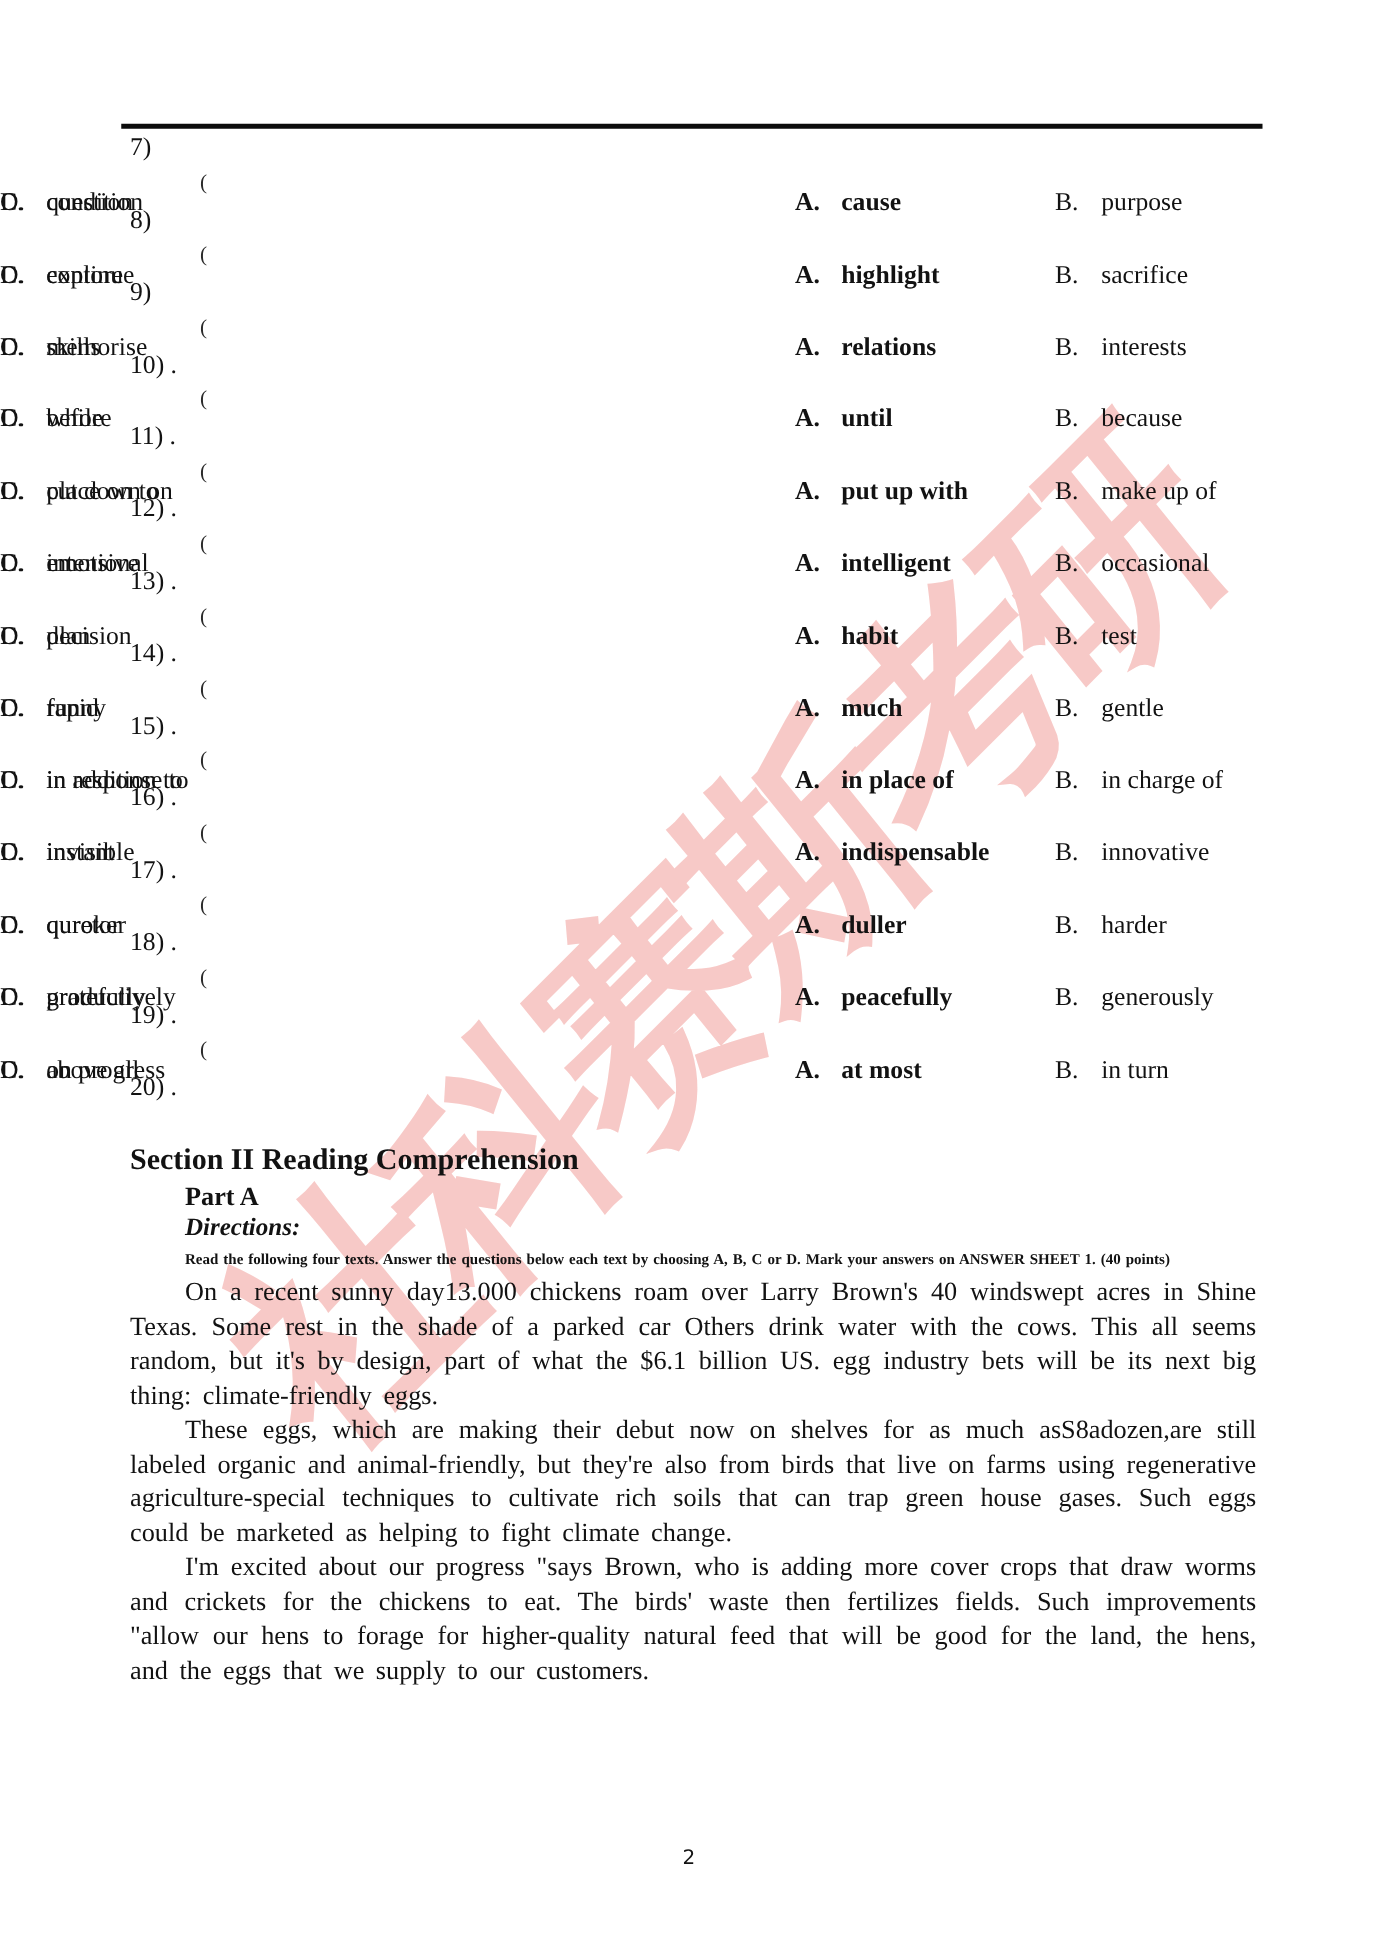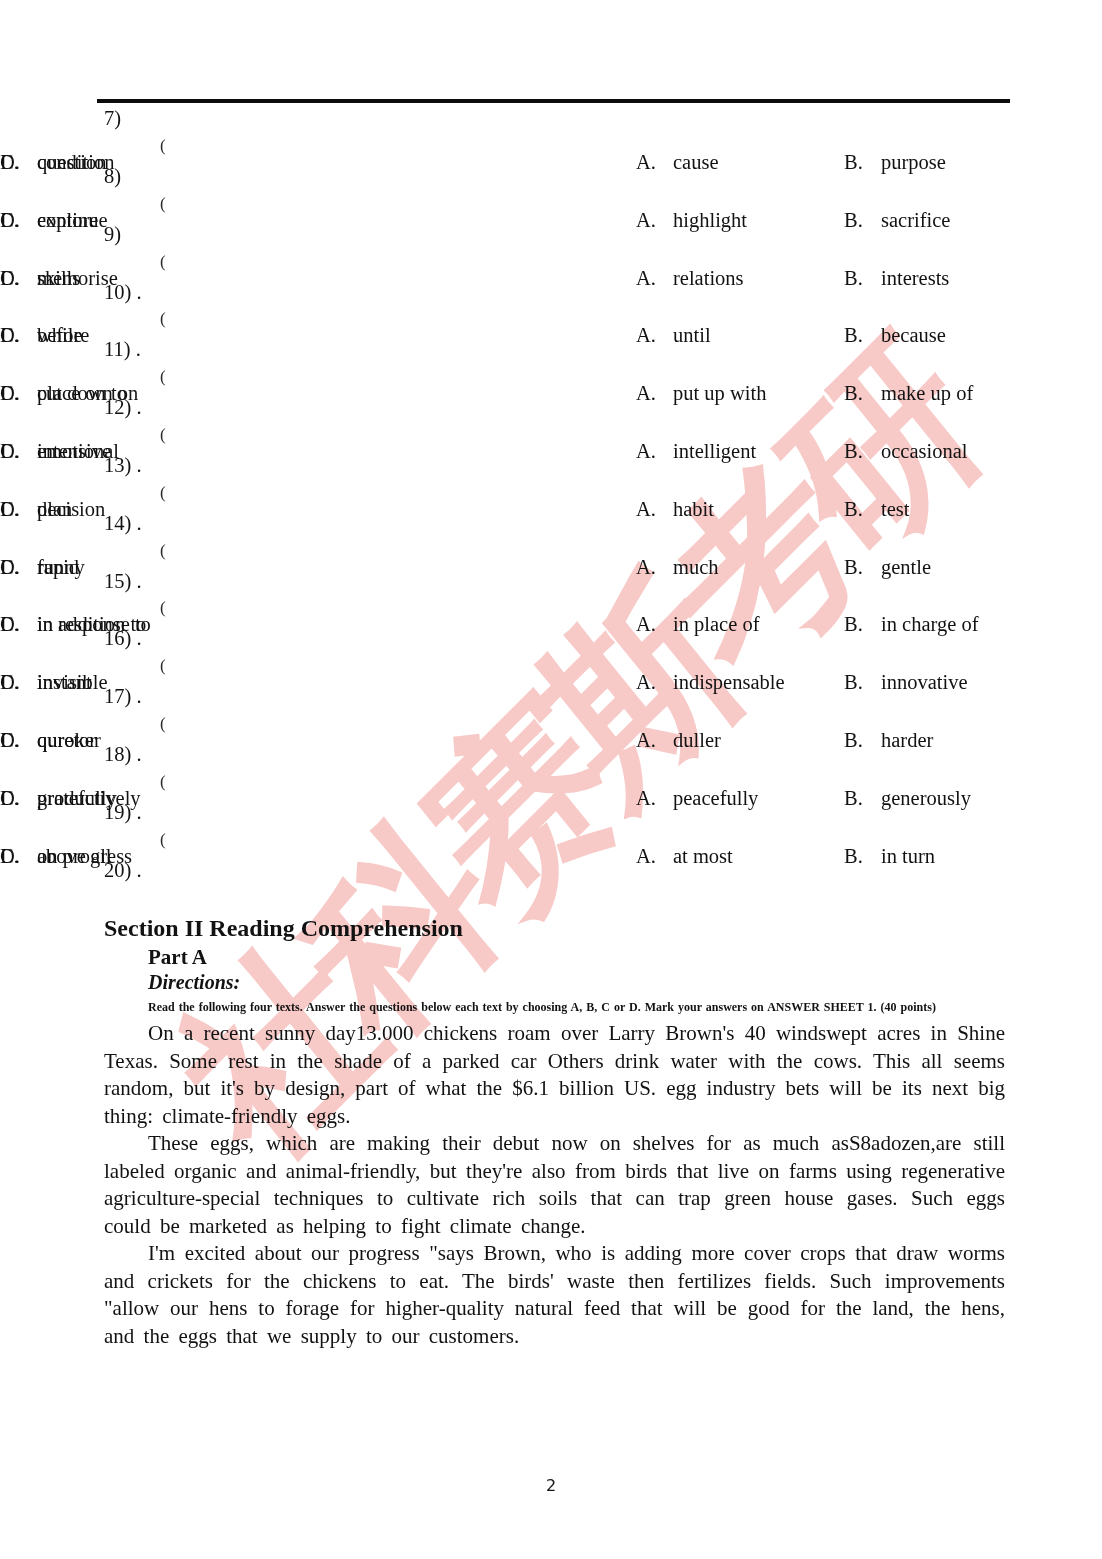--- a/index.html
+++ b/index.html
@@ -57,21 +57,21 @@
     position:absolute; left:160px; top:-3px;
     font-size:17px; color:#2a2a2a;
   }
   .q-num {
     position:absolute; left:104px; top:26px;
     font-size:20.5px;
   }
   .q-opt { position:absolute; top:12px; font-size:20.5px; white-space:nowrap; }
   .q-opt:nth-of-type(1) { left:224px; }
   .q-opt:nth-of-type(2) { left:431px; }
-  .q-opt:nth-of-type(3) { left:636px; }
+  .q-opt:nth-of-type(3) { left:636px;font-weight:bold; }
   .q-opt:nth-of-type(4) { left:844px; }
   .q-opt-label { display:inline-block; width:37px; }
 
   .lower {
     position:absolute;
     left:104px; top:914px;
     width:901px;
   }
   .section-title {
     font-weight:bold;

